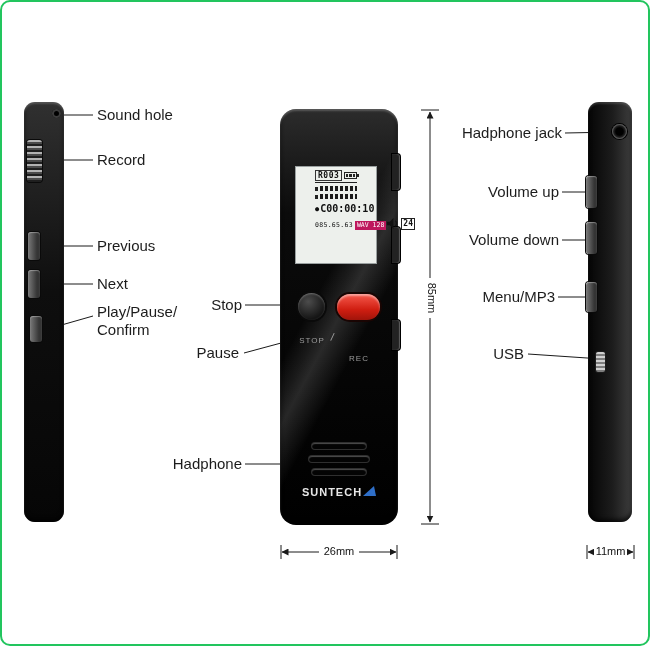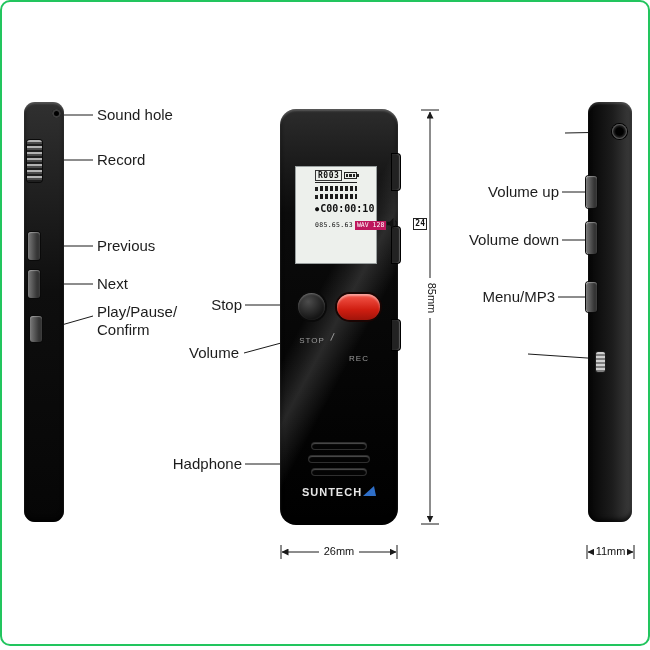--- a/index.html
+++ b/index.html
@@ -69,21 +69,21 @@
   .meter { display:flex; align-items:center; gap:2px; margin-top:3px; }
   .meter .tag { width:4px; height:4px; background:#222; }
   .meter .bars { width:56px; height:5px;
     background:repeating-linear-gradient(90deg,#1a1a1a 0 3px,transparent 3px 5px); }
   .scr-time { margin-top:4px; font-size:10px; font-weight:bold; display:flex; align-items:center; gap:1px; letter-spacing:0; }
   .scr-dot { font-size:7px; line-height:10px; }
   .scr-bottom { display:flex; justify-content:space-between; align-items:flex-end; margin-top:3px; }
   .scr-bl { display:flex; flex-direction:row; gap:2px; }
   .scr-counter { font-size:6.5px; letter-spacing:.3px; }
   .scr-format { font-size:6.5px; background:#be185d; color:#fff; padding:0 2px; line-height:9px; width:max-content; }
-  .scr-br { display:flex; align-items:center; gap:14px; }
+  .scr-br { display:flex; align-items:center; gap:2px; }
   .scr-vol { font-size:8px; border:1px solid #222; padding:0 1px; line-height:10px; font-weight:bold; }
   .spk { width:13px; height:13px; }
 
   .btn-stop { position:absolute; left:18px; top:184px; width:27px; height:27px; border-radius:50%;
     background:radial-gradient(circle at 38% 32%, #4c4c4c, #151515 70%);
     box-shadow:0 0 0 2px #0a0a0a, inset 0 1px 2px rgba(255,255,255,.3); }
   .btn-rec { position:absolute; left:57px; top:185px; width:43px; height:26px; border-radius:13px;
     background:linear-gradient(180deg,#f6594c,#d01e11 60%,#a1140a);
     box-shadow:0 0 0 2px #190503, inset 0 2px 2px rgba(255,255,255,.45); }
   .print { position:absolute; color:#9c9c9c; font-size:8px; letter-spacing:1px; }
@@ -214,32 +214,34 @@
 
     <div class="brand">
       <span class="brand-text">SUNTECH</span>
       <svg class="swoosh" viewBox="0 0 13 11">
         <path d="M0,10 L11,0 L13,10 Z" fill="#2f6fc8"></path>
       </svg>
     </div>
   </div>
 
   <div class="lbl r" style="left:150px; top:294px; width:90px">Stop</div>
-  <div class="lbl r" style="left:147px; top:342px; width:90px">Volume</div>
+  <div class="lbl r" style="left:147px; top:342px; width:90px">Pause</div>
   <div class="lbl r" style="left:150px; top:453px; width:90px">Hadphone</div>
 
   <div class="dev dev-right">
     <div class="jack"></div>
     <div class="sbtn rv-volup"></div>
     <div class="sbtn rv-voldn"></div>
     <div class="sbtn rv-menu"></div>
     <div class="usb"></div>
   </div>
 
+  <div class="lbl r" style="left:430px; top:122px; width:130px">Hadphone jack</div>
   <div class="lbl r" style="left:427px; top:229px; width:130px">Volume down</div>
   <div class="lbl r" style="left:427px; top:181px; width:130px">Volume up</div>
   <div class="lbl r" style="left:423px; top:286px; width:130px">Menu/MP3</div>
+  <div class="lbl r" style="left:392px; top:343px; width:130px">USB</div>
 
   <div class="dim-label dim-v" style="left:410px; top:289px; width:40px">85mm</div>
   <div class="dim-label" style="left:317px; top:542px; width:40px">26mm</div>
   <div class="dim-label" style="left:592px; top:542px; width:33px">11mm</div>
 
 </div>
 
 </body></html>

